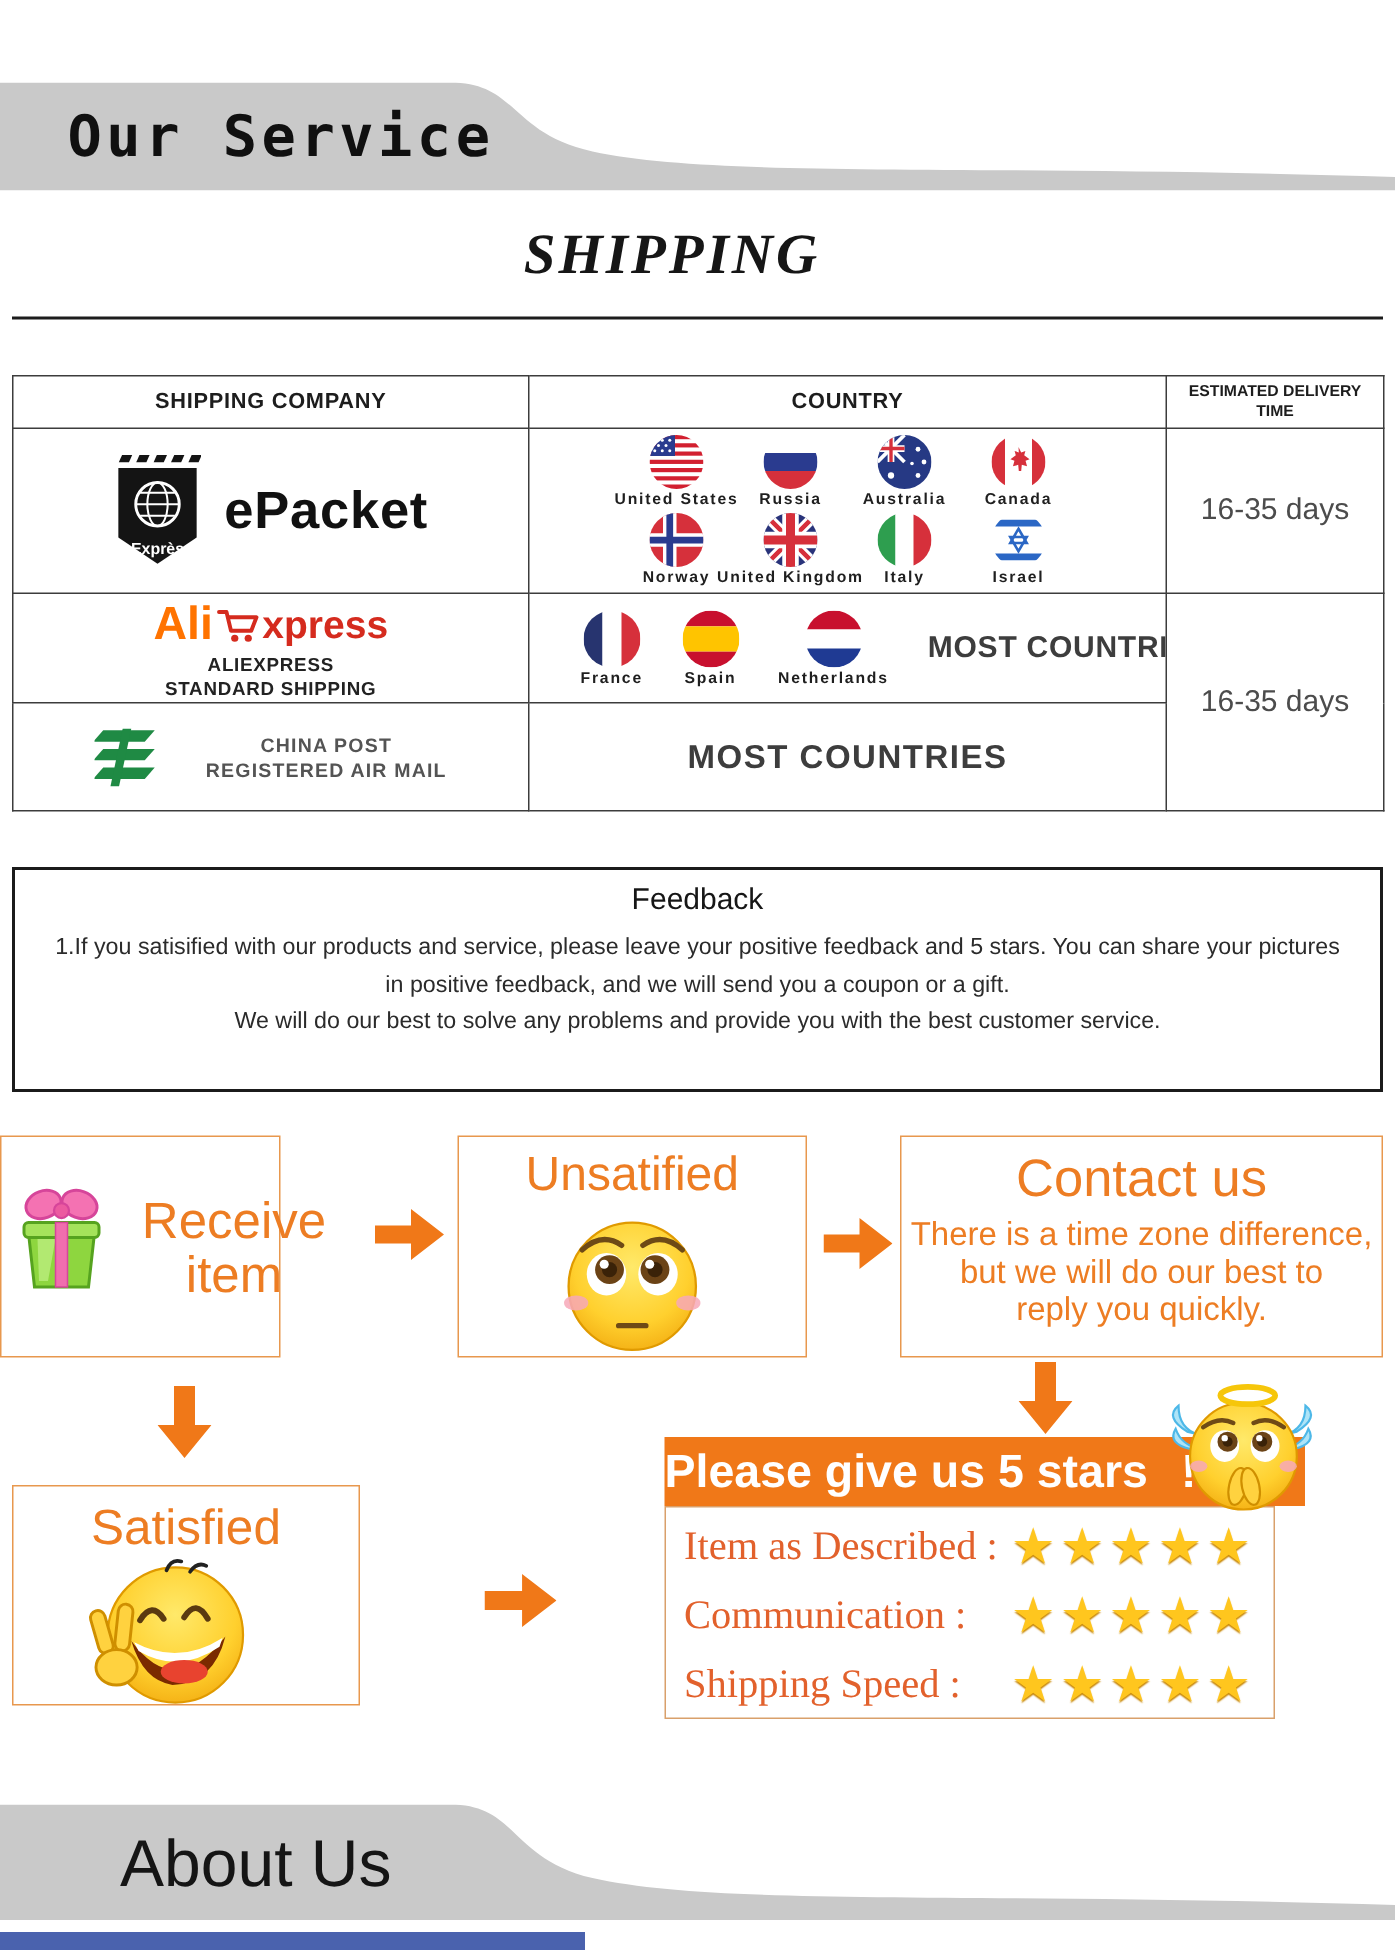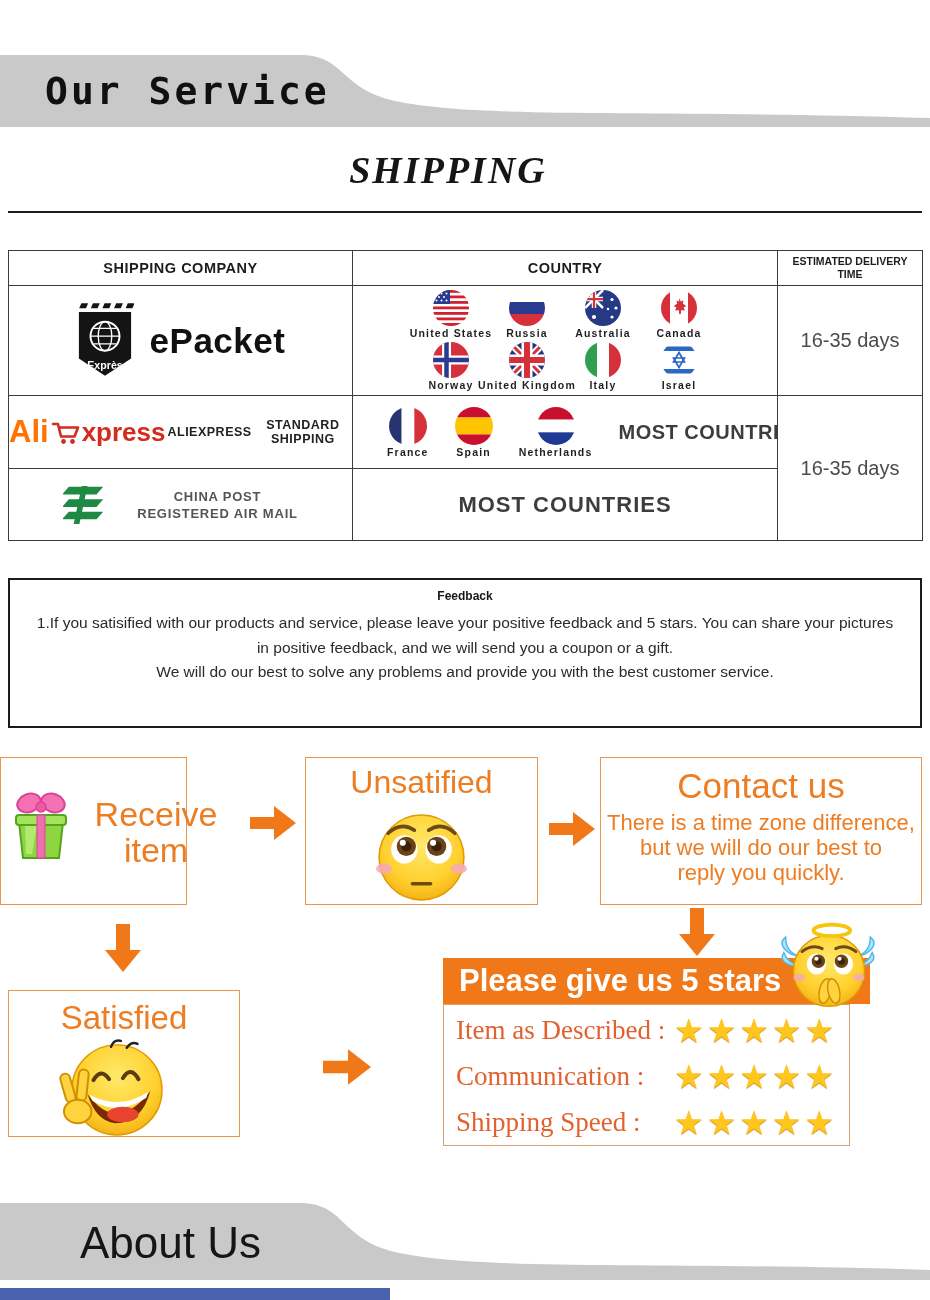--- a/index.html
+++ b/index.html
@@ -28,44 +28,44 @@
   .flag-item { display:flex; flex-direction:column; align-items:center; }
   .flag-item svg { display:block; }
   .flag-label { font-size:10.5px; font-weight:bold; letter-spacing:1.2px; color:#1f1f1f; margin-top:1px; white-space:nowrap; }
   .row2-countries { display:flex; align-items:center; justify-content:flex-start; padding-left:34px; gap:26px; }
   .most-countries { font-size:20px; font-weight:bold; color:#3d3d3d; letter-spacing:.5px; white-space:nowrap; }
   .most-countries.big { font-size:22px; letter-spacing:1px; }
 
   
   .epacket-cell { display:flex; align-items:center; justify-content:center; gap:16px; }
   .epacket-word { font-size:35px; font-weight:bold; color:#111; letter-spacing:.5px; }
-  .ali-cell { display:flex; flex-direction:row; align-items:center; gap:2px; }
+  .ali-cell { display:flex; flex-direction:column; align-items:center; gap:2px; }
   .ali-logo { display:flex; align-items:center; }
   .ali-a { font-size:31px; font-weight:800; color:#ff7300; }
   .ali-x { font-size:26px; font-weight:800; color:#d52b1e; }
   .ali-sub { font-size:12.5px; font-weight:bold; color:#222; letter-spacing:.5px; }
   .cpost-cell { display:flex; align-items:center; justify-content:center; gap:28px; }
   .cpost-lines { text-align:center; }
   .cpost-lines div { font-size:13px; font-weight:bold; color:#545454; letter-spacing:.8px; line-height:17px; }
 
   
   .feedback-box { border:2px solid #1b1b1b; background:#fff; text-align:center; }
-  .feedback-title { font-size:12px; font-weight:700; color:#161616; margin-top:9px; }
+  .feedback-title { font-size:20px; font-weight:400; color:#161616; margin-top:9px; }
   .feedback-line { font-size:15.5px; color:#2b2b2b; line-height:24.5px; }
   .feedback-lines { margin-top:8px; }
 
   
   .flow-box { border:1px solid #e8984e; background:#fff; }
   .orange { color:#ed7d23; }
   .flow-title { font-size:32px; text-align:center; }
   .receive-text { font-size:34px; line-height:36px; text-align:center; }
   .contact-title { font-size:35px; text-align:center; }
   .contact-line { font-size:22px; line-height:25px; text-align:center; }
   .banner { background:#f07818; color:#fff; font-weight:bold; font-size:31px;
-            display:flex; align-items:center; padding-left:16px; }
+            display:flex; align-items:center; padding-left:0; }
   .banner .bang { margin-left:22px; }
   .ratings-box { border:1px solid #d9a06b; background:#fff; }
   .rating-row { display:flex; align-items:center; justify-content:space-between; height:46px; padding:0 12px 0 12px; }
   .rating-label { font-family:"Liberation Serif", serif; font-size:27px; color:#e2612c; }
   .stars { font-family:"DejaVu Sans", sans-serif; font-size:33px; color:#ffc61e;
            letter-spacing:3px; text-shadow:0 1px 1px #c9890a; line-height:1; }
   .blue-bar { background:#4a62ae; }
 </style>
 </head>
 <body>

